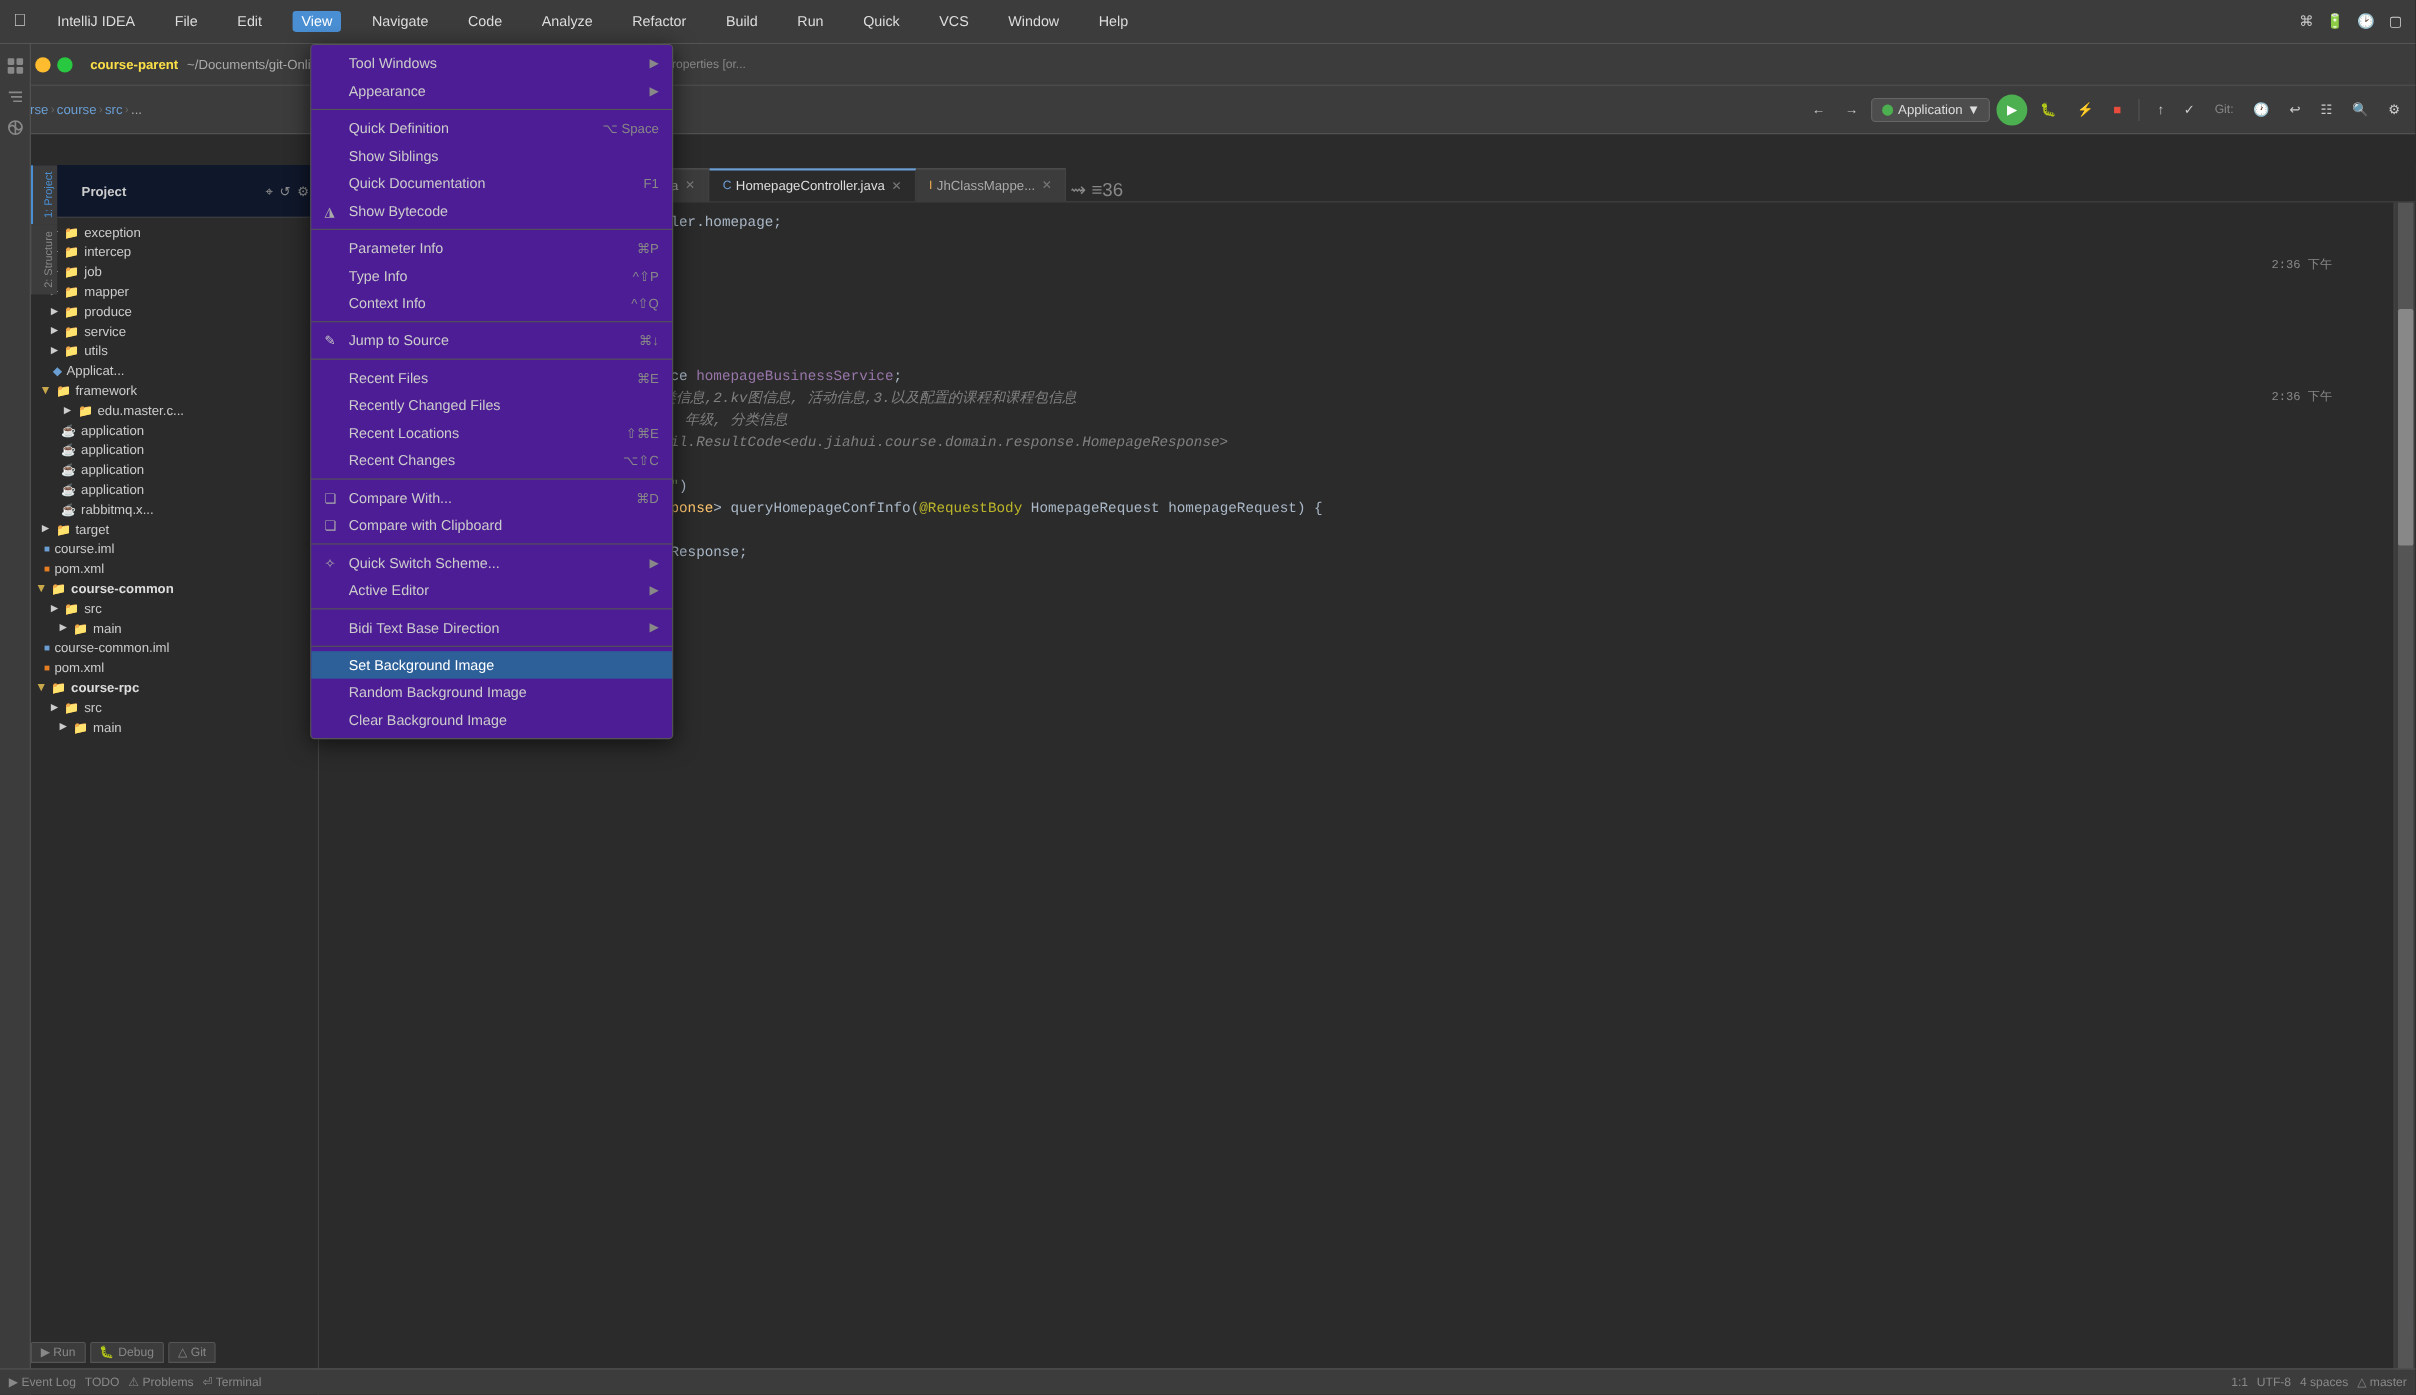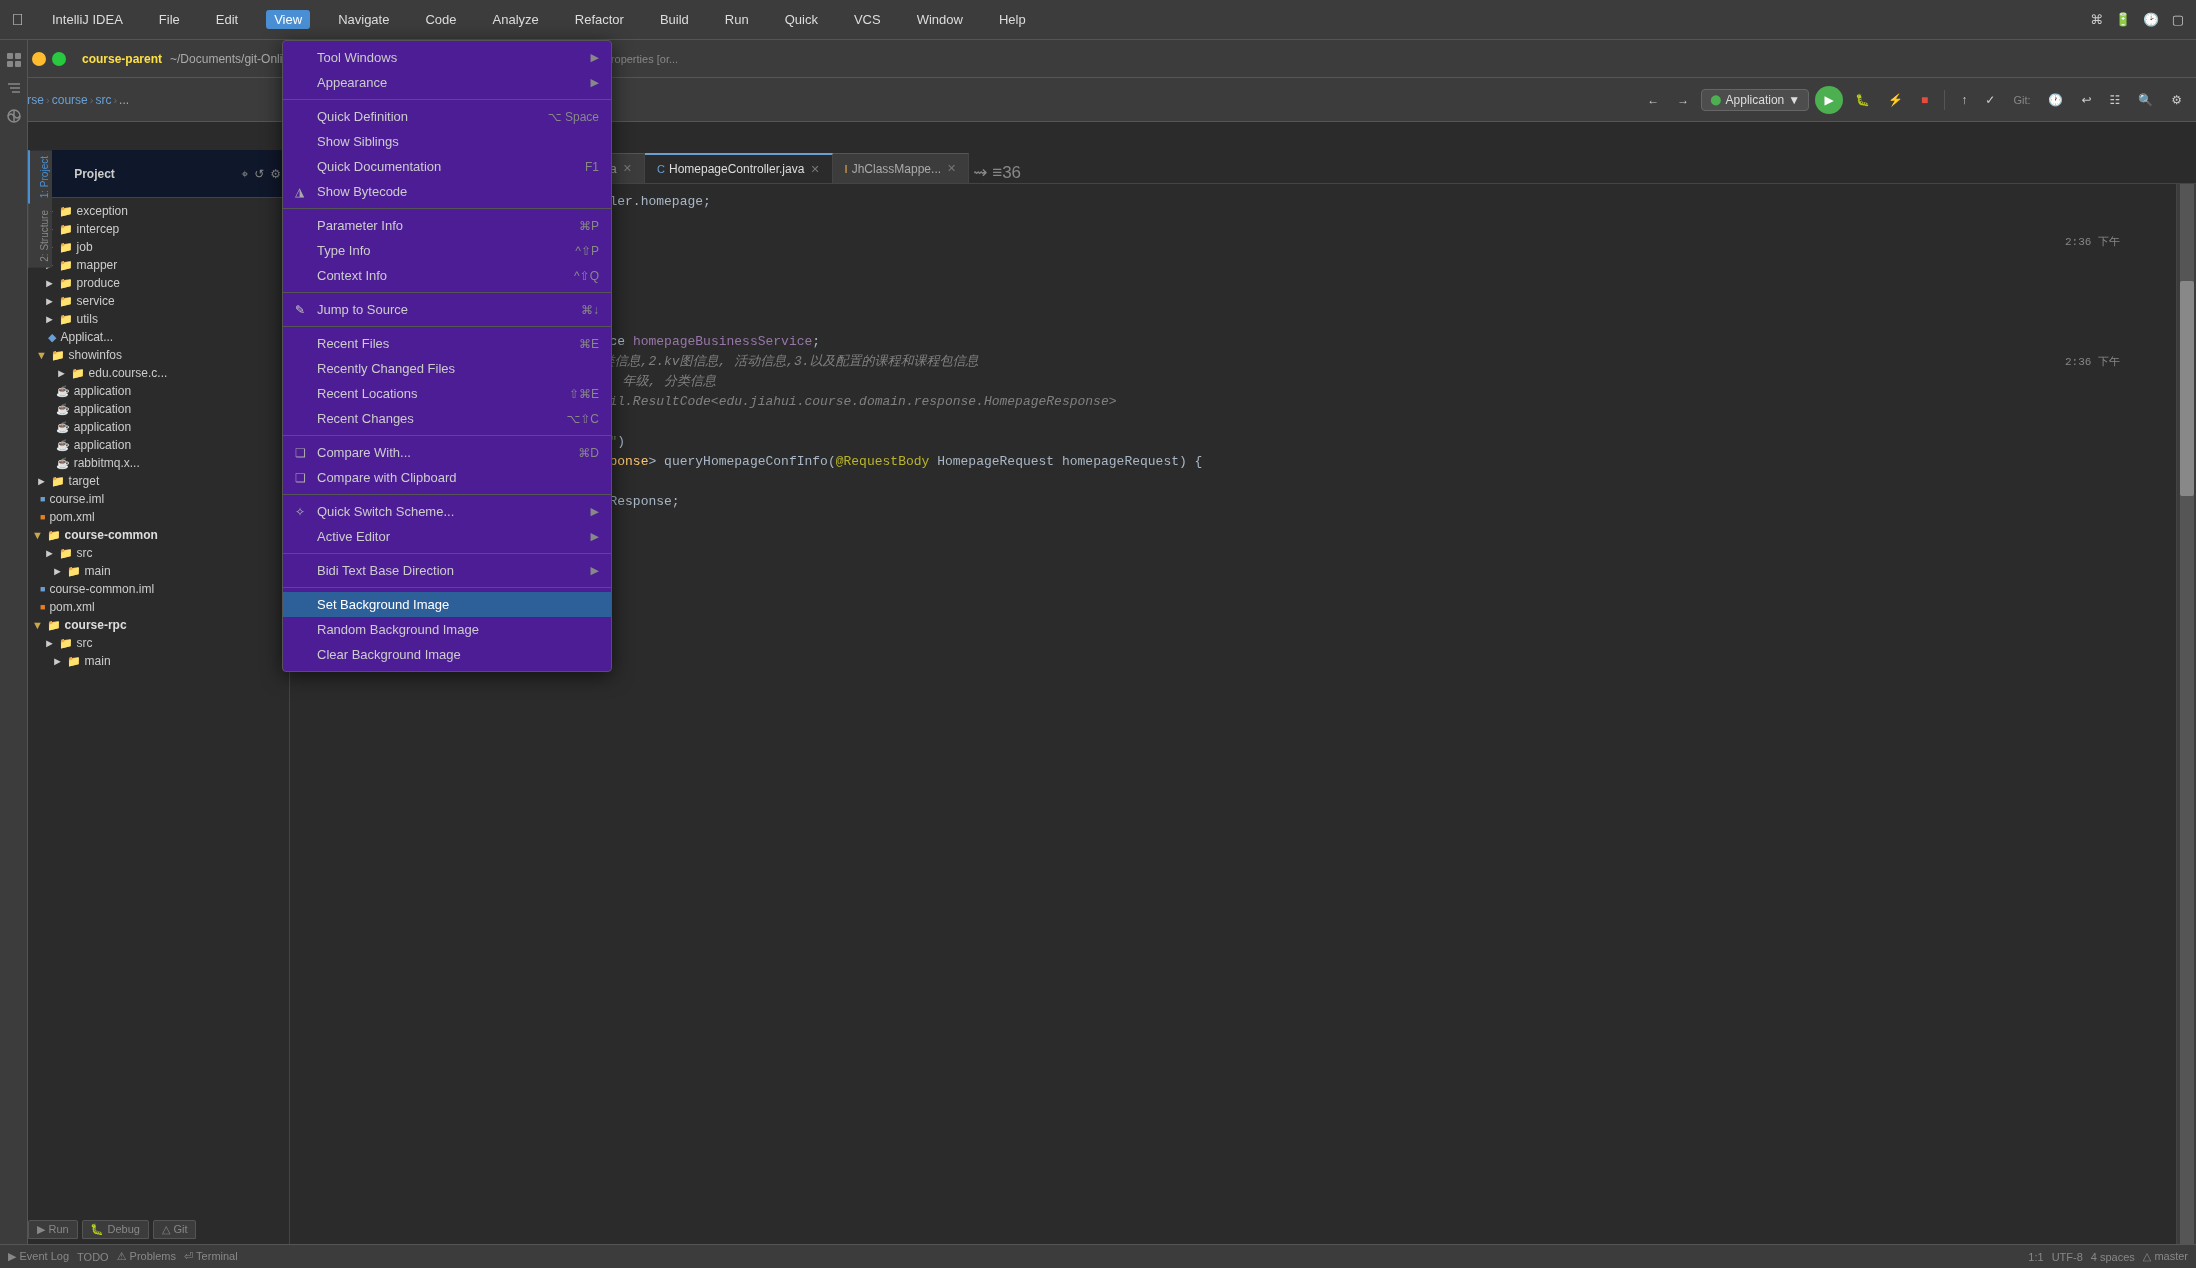--- a/index.html
+++ b/index.html
@@ -611,26 +611,26 @@
       <span>utils</span>
     </div>
     <div class="tree-item" style="padding-left:20px;">
       <span class="tree-icon file-icon">◆</span>
       <span>Applicat...</span>
     </div>
 
     <div class="tree-item" style="padding-left:8px;">
       <span class="tree-icon" style="color:#c9a84c;">▼</span>
       <span class="tree-icon folder-icon">📁</span>
-      <span>showinfos</span>
+      <span>framework</span>
     </div>
     <div class="tree-item" style="padding-left:28px;">
       <span class="tree-icon">►</span>
       <span class="tree-icon folder-icon">📁</span>
-      <span>edu.course.c...</span>
+      <span>edu.master.c...</span>
     </div>
 
     <div class="tree-item" style="padding-left:28px;">
       <span style="color:#6db33f;margin-right:4px;font-size:11px;">☕</span>
       <span>application</span>
     </div>
     <div class="tree-item" style="padding-left:28px;">
       <span style="color:#6db33f;margin-right:4px;font-size:11px;">☕</span>
       <span>application</span>
     </div>

